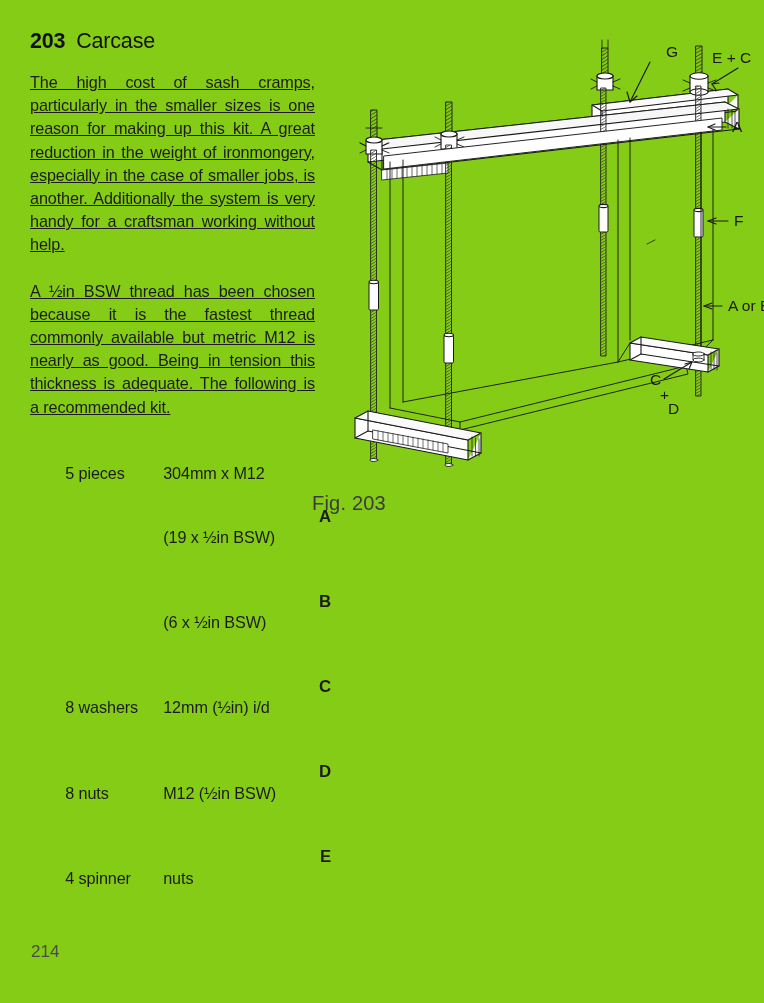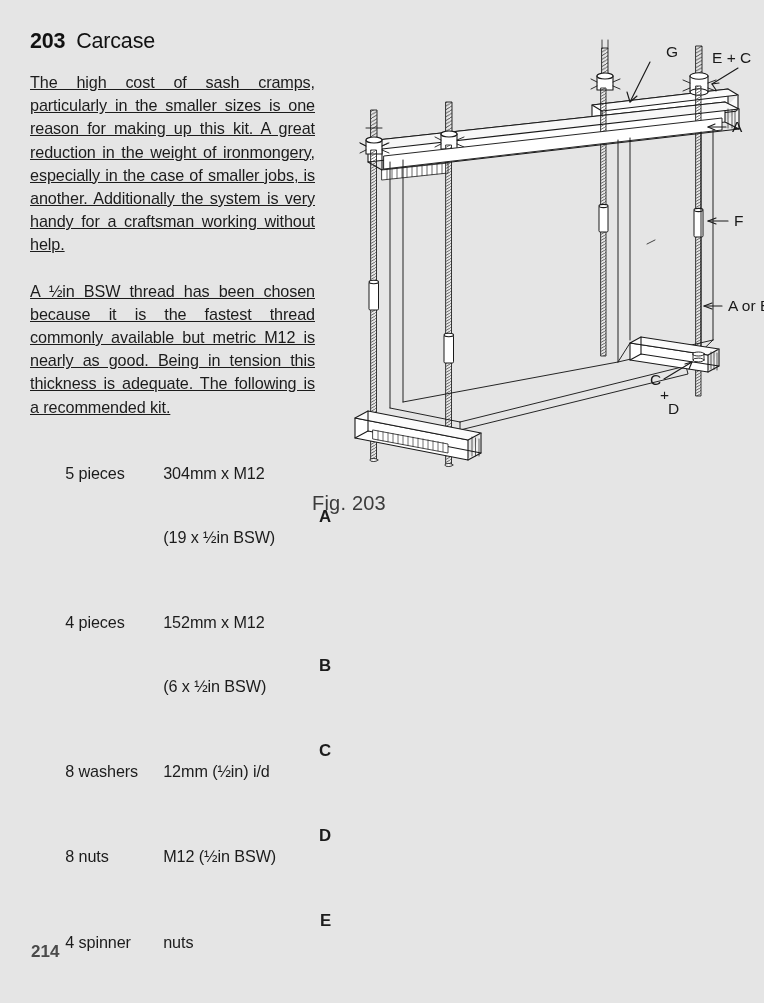--- a/index.html
+++ b/index.html
@@ -9,21 +9,21 @@
     background: #ffffff;
   }
   body {
     font-family: "Liberation Sans", sans-serif;
     color: #1a1a1a;
   }
   #page {
     position: relative;
     width: 764px;
     height: 1003px;
-    background: #e5e5e5;
+    background: #84cc16;
     overflow: hidden;
   }
 
   
   #left-col {
     position: absolute;
     left: 30px;
     top: 28px;
     width: 285px;
   }
@@ -81,21 +81,20 @@
     font-weight: 700;
     font-size: 16.8px;
   }
 
   #page-number {
     position: absolute;
     left: 31px;
     top: 942px;
     font-size: 17px;
     color: #4a4a4a;
-    font-weight: bold;
   }
 
   
   #figure-area {
     position: absolute;
     left: 330px;
     top: 10px;
     width: 434px;
     height: 520px;
   }
@@ -135,23 +134,20 @@
 
       <div class="part-row">
         <span class="qty">5 pieces</span><span class="spec">304mm x M12</span>
       </div>
 
       <div class="part-row">
         <span class="qty"></span><span class="spec">(19 x ½in BSW)</span>
         <span class="code">A</span>
       </div>
 
-      <div class="part-row">
-        <span class="qty">4 pieces</span><span class="spec">152mm x M12</span>
-      </div>
 
       <div class="part-row">
         <span class="qty"></span><span class="spec">(6 x ½in BSW)</span>
         <span class="code">B</span>
       </div>
 
       <div class="part-row">
         <span class="qty">8 washers</span><span class="spec">12mm (½in) i/d</span>
         <span class="code">C</span>
       </div>

